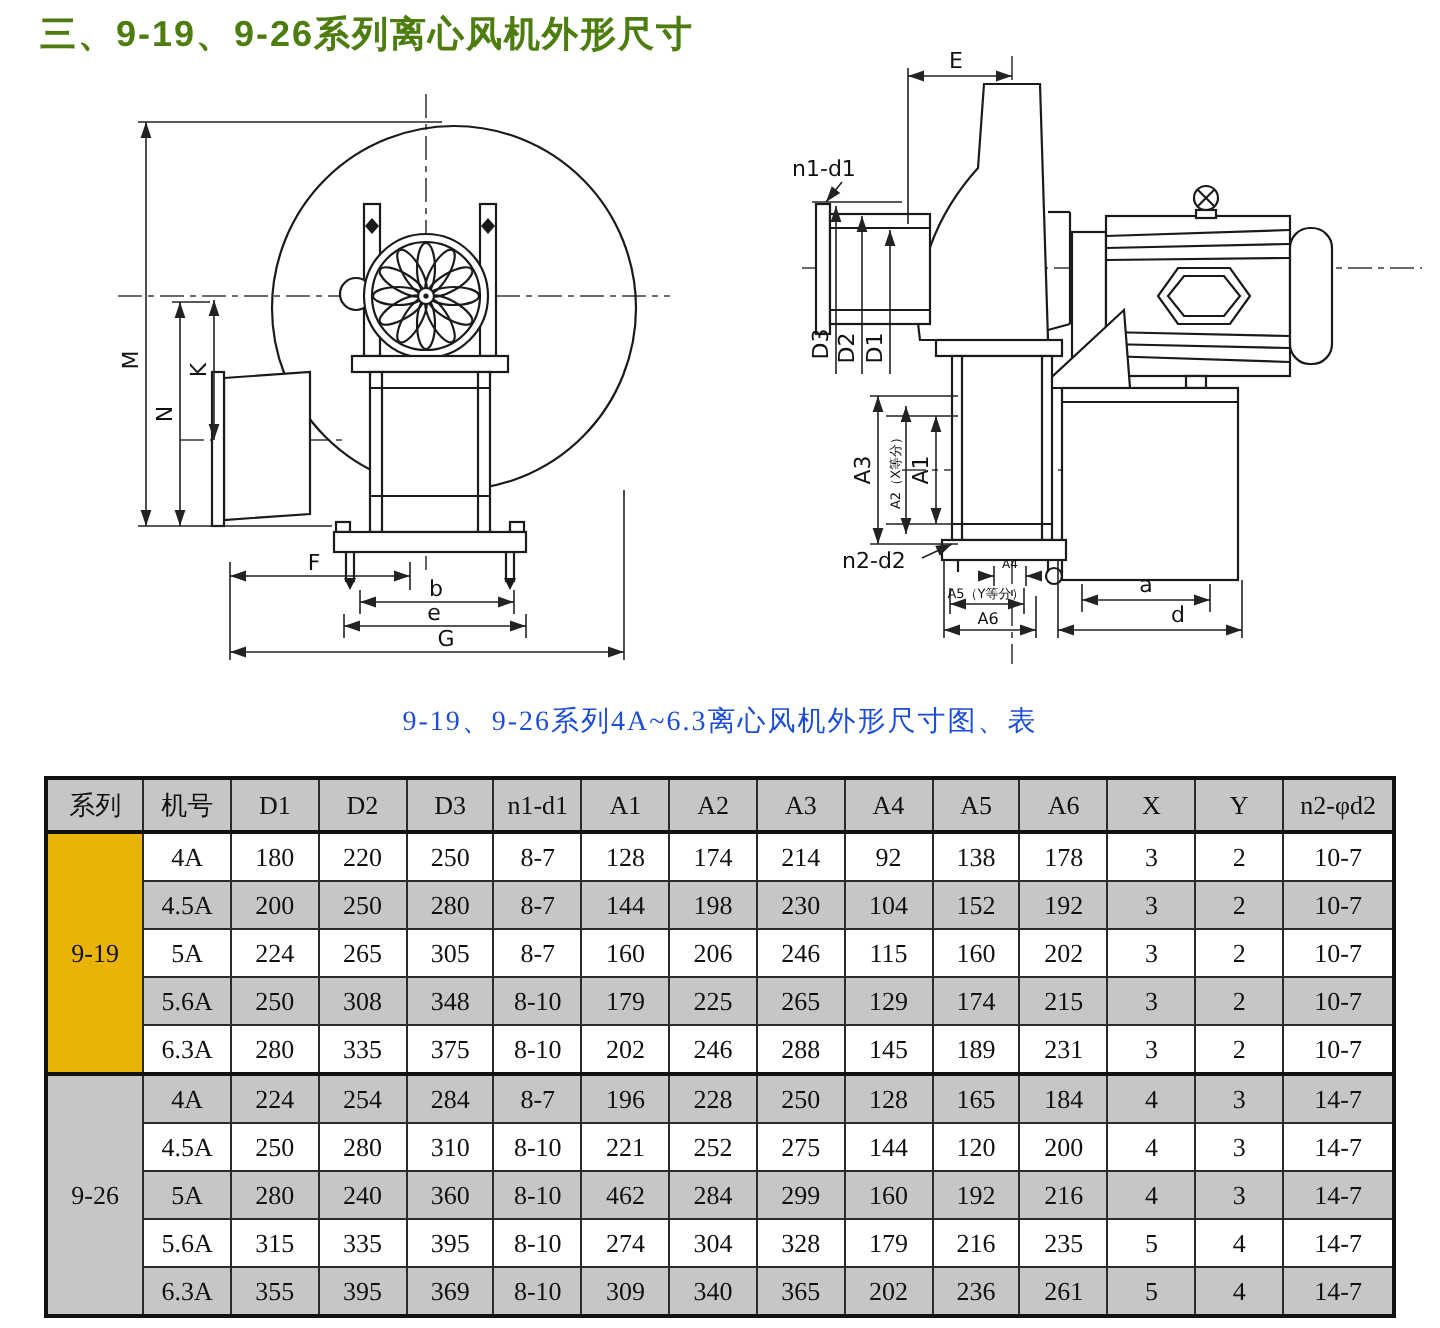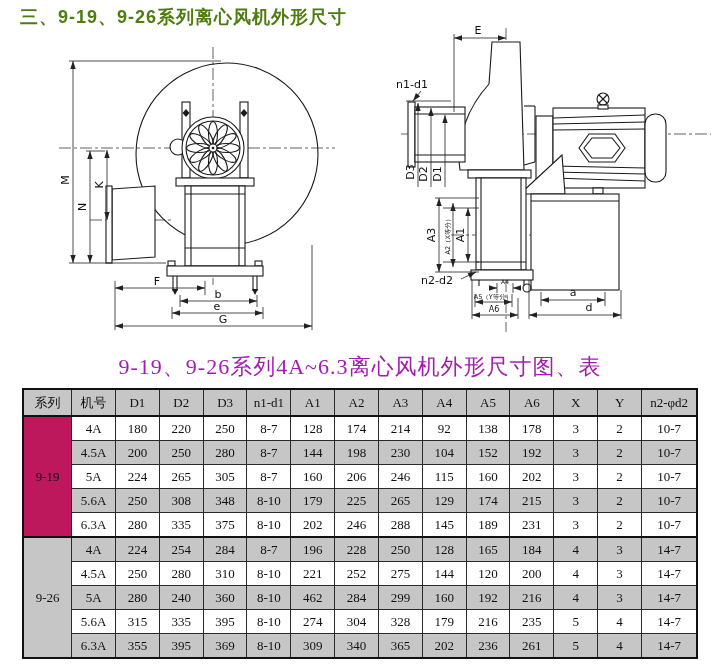--- a/index.html
+++ b/index.html
@@ -5,31 +5,31 @@
   html,body{margin:0;padding:0;}
   body{width:720px;height:664px;background:#ffffff;position:relative;overflow:hidden;
        font-family:"Liberation Serif",serif;color:#111;}
   .title{position:absolute;left:20px;top:5px;font-family:"Liberation Sans",sans-serif;
          font-weight:bold;font-size:18px;letter-spacing:1px;color:#4d7c0f;}
   .diagrams{position:absolute;left:0;top:0;width:720px;height:350px;}
   .diagrams svg{position:absolute;overflow:visible;}
   #fv{left:45px;top:45px;}
   #sv{left:393px;top:22px;}
   .caption{position:absolute;left:0;top:352px;width:720px;text-align:center;
-           font-size:22px;letter-spacing:1px;color:#a21caf;}
+           font-size:14px;letter-spacing:1px;color:#1d4ed8;}
   .tablewrap{position:absolute;left:22px;top:388px;width:676px;}
   table{border-collapse:collapse;width:676px;table-layout:fixed;font-size:13px;
         border:2px solid #111;}
   th,td{border:1px solid #2a2a2a;text-align:center;padding:0;height:23px;line-height:23px;
         font-weight:normal;overflow:hidden;white-space:nowrap;background:#fff;}
   thead th{background:#c6c6c6;height:25px;line-height:25px;border-bottom:2px solid #111;}
   thead th:first-child{width:7%;}
   thead th:last-child{width:8%;}
   tr.stripe td{background:#c6c6c6;}
-  td.series-cell{background:#be185d;}
+  td.series-cell{background:#eab308;}
   tr.group-start td{border-top:2px solid #111;}
   
   .ln{stroke:#1a1a1a;fill:none;stroke-width:1.1;}
   .lnf{stroke:#1a1a1a;fill:#ffffff;stroke-width:1.1;}
   .blk{fill:#1a1a1a;stroke:none;}
   .cl{stroke:#3a3a3a;stroke-width:0.8;stroke-dasharray:12 3 3 3;fill:none;}
   .dim{stroke:#222222;stroke-width:0.8;fill:none;}
   .lbl{font-family:"DejaVu Sans",sans-serif;font-size:11px;fill:#111;stroke:none;}
   .lbl-m{font-size:8px;}
   .lbl-s{font-size:6.5px;}

